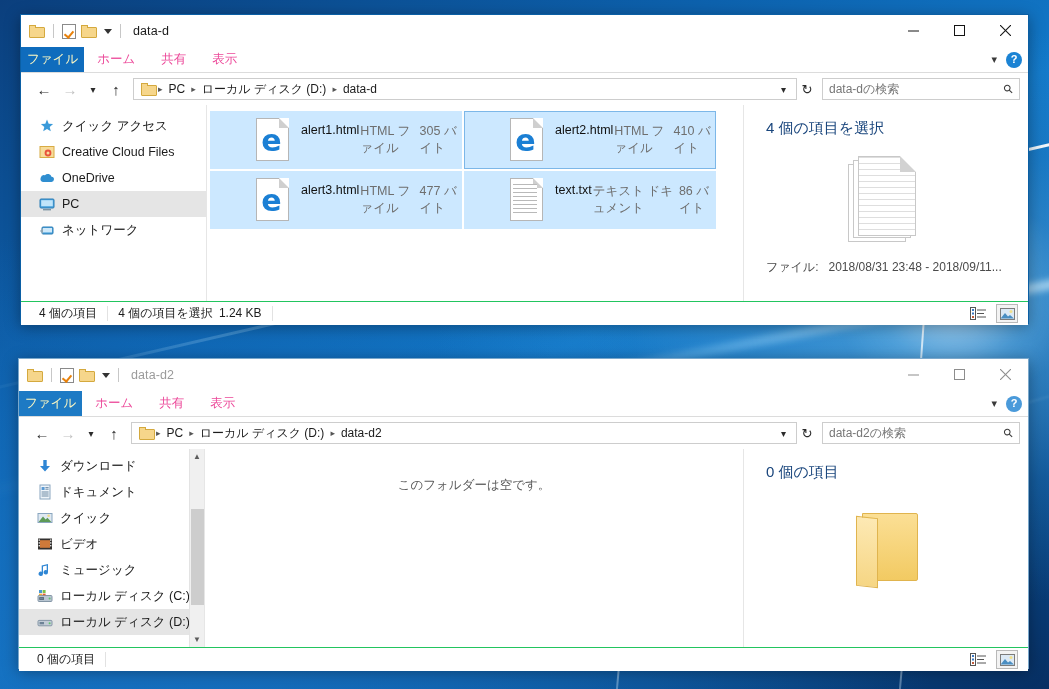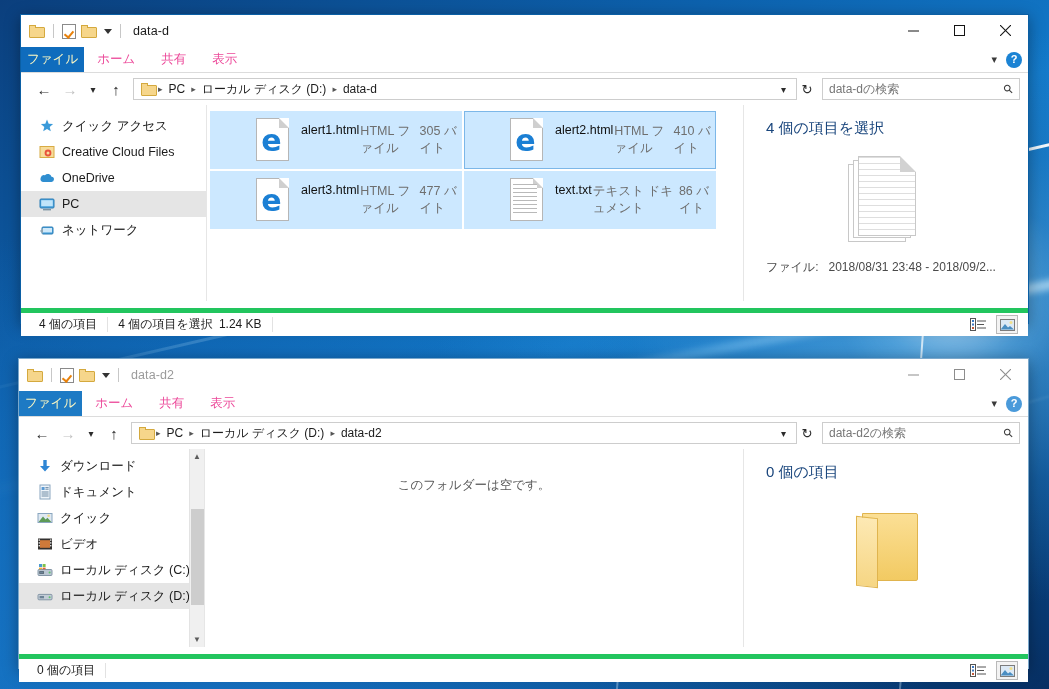--- a/index.html
+++ b/index.html
@@ -119,21 +119,21 @@
   .stackdoc .s1{left:0;top:8px;}
   .stackdoc .s2{left:5px;top:4px;}
   .stackdoc .s3{left:10px;top:0;height:80px;
      background:repeating-linear-gradient(180deg,#dedede 0 1px,#fff 1px 6px);}
   .stackdoc .s3::after{content:"";position:absolute;right:-1px;top:-1px;border-width:0 16px 16px 0;border-style:solid;border-color:#fff #fff #d2d2d2 #d2d2d2;}
   .bigfolder{position:relative;width:76px;height:86px;}
   .bf-back{position:absolute;left:14px;top:8px;width:56px;height:68px;background:linear-gradient(180deg,#fbdf95,#f2ca62);border:1px solid #e0b44e;box-sizing:border-box;border-radius:0 2px 2px 0;}
   .bf-front{position:absolute;left:8px;top:12px;width:22px;height:70px;background:linear-gradient(180deg,#fde9b4,#f6d684);border:1px solid #e0b44e;box-sizing:border-box;transform:skewY(6deg);}
 
   
-  .statusbar{height:23px;border-top:5px solid #22c55e;display:flex;align-items:center;background:#fff;position:relative;margin-top:7px;}
+  .statusbar{height:23px;border-top:1px solid #22c55e;display:flex;align-items:center;background:#fff;position:relative;}
   .sb-item{font-size:12px;color:#1c1c1c;padding:0 10px;border-right:1px solid #e2e2e2;height:15px;line-height:15px;}
   .sb-item.first{padding-left:18px;}
   .viewbtns{position:absolute;right:10px;top:0;height:23px;display:flex;align-items:center;gap:8px;}
   .vb{width:20px;height:17px;display:flex;align-items:center;justify-content:center;}
   .vb.active{border:1px solid #b9b9b9;background:#f3f3f3;}
 
   
   .vscroll{position:absolute;right:0;top:0;width:15px;height:100%;background:#f0f0f0;border-left:1px solid #e3e3e3;box-sizing:border-box;}
   .vscroll .arr{height:15px;display:flex;align-items:center;justify-content:center;font-size:8px;color:#5c5c5c;}
   .vscroll .thumb{position:absolute;left:1px;top:60px;width:13px;height:96px;background:#cdcdcd;}
@@ -339,21 +339,21 @@
       <div class="dp-title">4 個の項目を選択</div>
       <div class="dp-icon-wrap">
         <span class="stackdoc">
           <i class="s1"></i>
             <i class="s2"></i>
             <i class="s3"></i>
         </span>
       </div>
       <div class="dp-meta">
         <span class="k">ファイル:</span>
-        &nbsp;&nbsp;<span>2018/08/31 23:48 - 2018/09/2...</span>
+        &nbsp;&nbsp;<span>2018/08/31 23:48 - 2018/09/11...</span>
       </div>
     </div>
   </div>
 
   <div class="statusbar">
     <span class="sb-item first">4 個の項目</span>
     <span class="sb-item" style="border-right:none;padding-right:6px">4 個の項目を選択</span>
     <span class="sb-item" style="padding-left:0">1.24 KB</span>
     <div class="viewbtns">
       <span class="vb">
@@ -502,20 +502,28 @@
               <rect x="13" y="3.4" width="1.4" height="1.4" fill="#ddd"></rect>
               <rect x="13" y="6.2" width="1.4" height="1.4" fill="#ddd"></rect>
               <rect x="13" y="9" width="1.4" height="1.4" fill="#ddd"></rect>
             </svg>
         </span>
         <span class="lbl">ビデオ</span>
       </div>
       <div class="navitem">
         <span class="ni-ic">
           <svg width="16" height="16" viewBox="0 0 16 16">
+              <path d="M11 2v8.2a2.2 2.2 0 1 1-1.3-2V3.6L6 4.6v7.1a2.2 2.2 0 1 1-1.3-2V3.4z" fill="#2f86d4"></path>
+            </svg>
+        </span>
+        <span class="lbl">ミュージック</span>
+      </div>
+      <div class="navitem">
+        <span class="ni-ic">
+          <svg width="16" height="16" viewBox="0 0 16 16">
               <rect x="1" y="7.5" width="14" height="6" rx="1" fill="#b9c6d2" stroke="#8496a6"></rect>
               <rect x="2.6" y="9.2" width="4" height="2.6" fill="#5e7competitor"></rect>
               <rect x="2.6" y="9.2" width="4" height="2.6" fill="#6d8396"></rect>
               <circle cx="12.6" cy="10.5" r="1" fill="#5ec46a"></circle>
               <rect x="2" y="2" width="3" height="3" fill="#4a9ad4"></rect>
               <rect x="5.6" y="2" width="3" height="3" fill="#7ec24a"></rect>
               <rect x="2" y="5.6" width="3" height="1.6" fill="#f0b23a"></rect>
               <rect x="5.6" y="5.6" width="3" height="1.6" fill="#e0603a"></rect>
             </svg>
         </span>

